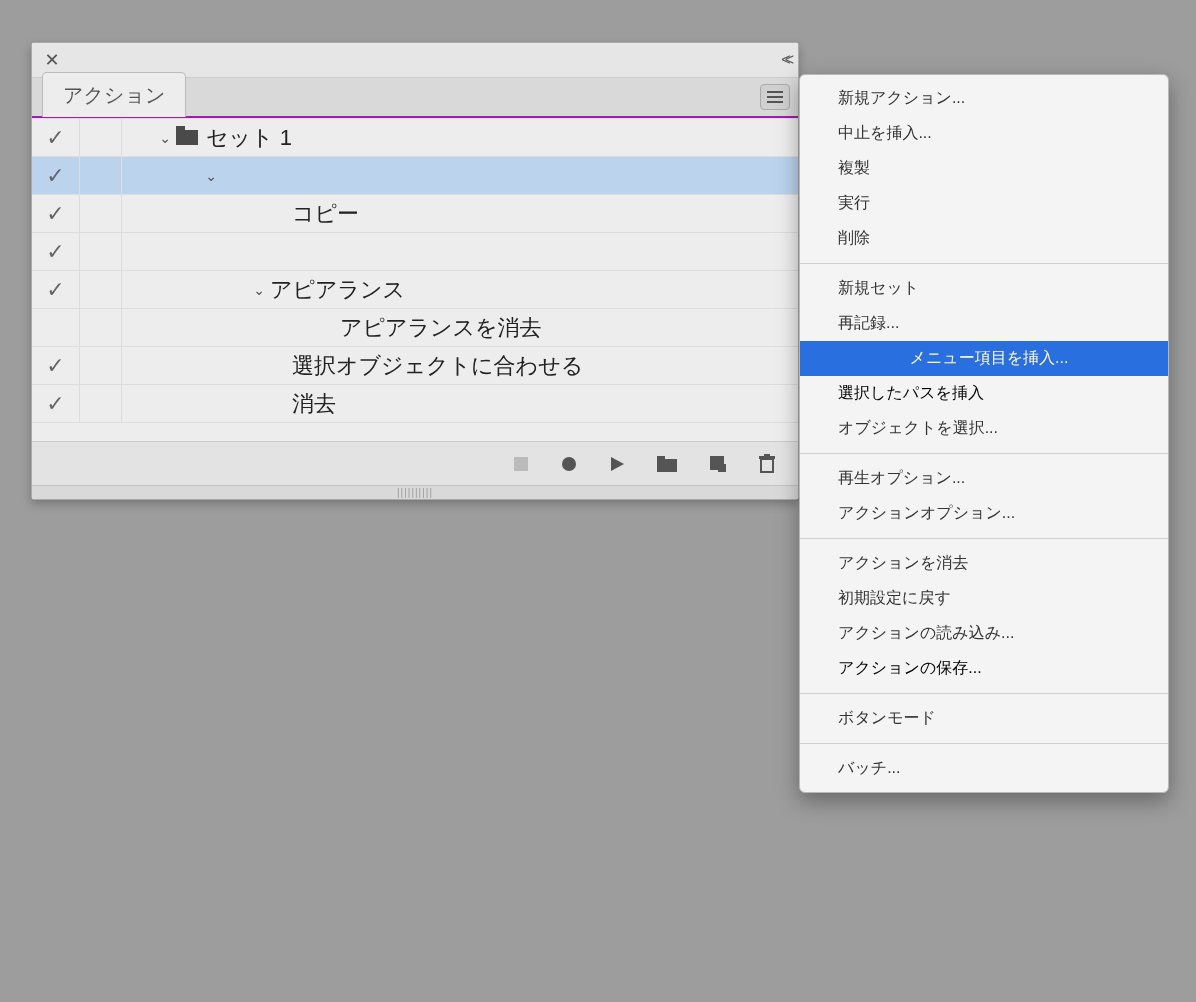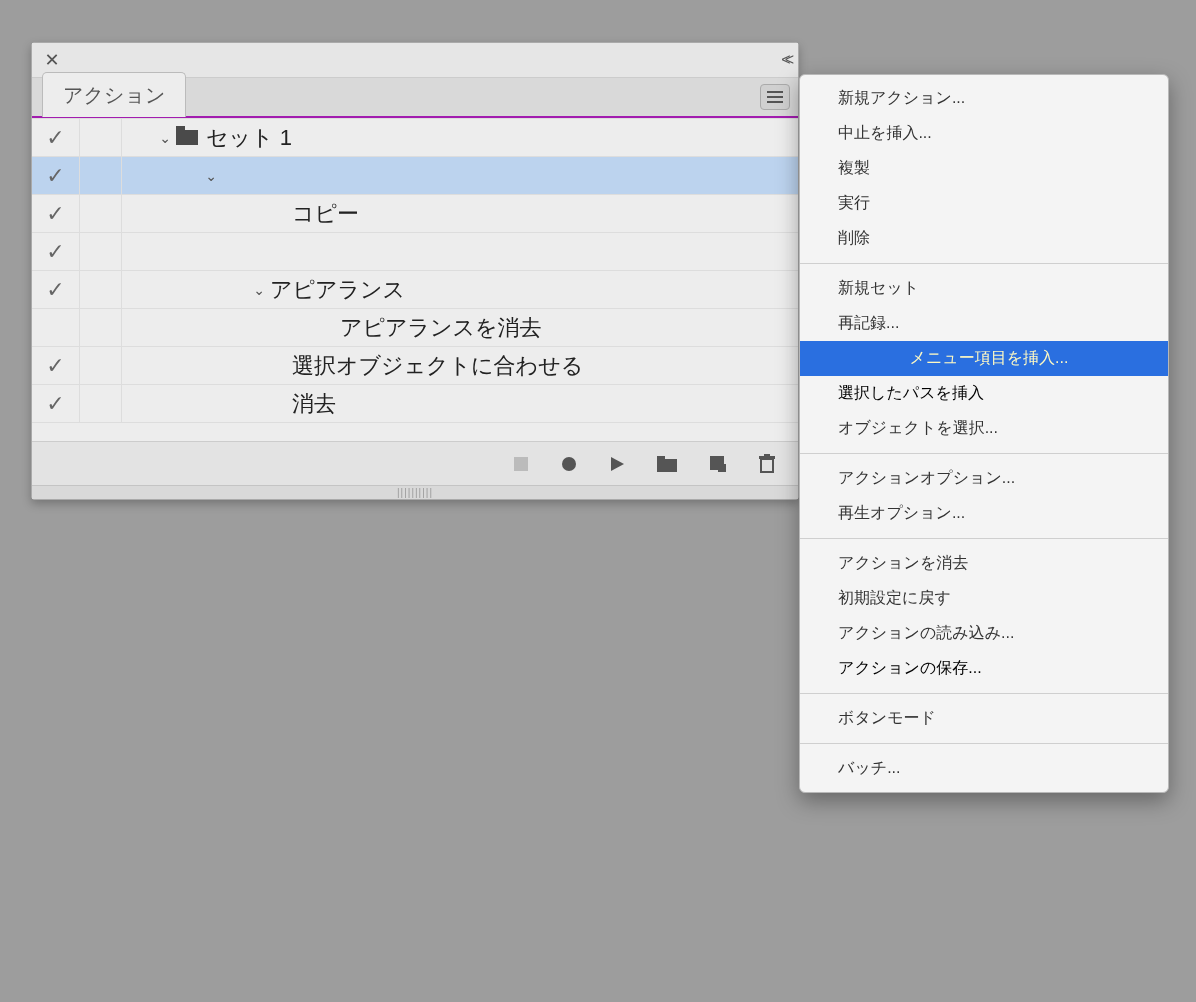--- a/index.html
+++ b/index.html
@@ -363,22 +363,22 @@
   <div class="menu-item"><span>複製</span></div>
   <div class="menu-item"><span>実行</span></div>
   <div class="menu-item"><span>削除</span></div>
   <div class="menu-sep"></div>
   <div class="menu-item"><span>新規セット</span></div>
   <div class="menu-item"><span>再記録...</span></div>
   <div class="menu-item highlight"><span>メニュー項目を挿入...</span></div>
   <div class="menu-item disabled"><span>選択したパスを挿入</span></div>
   <div class="menu-item"><span>オブジェクトを選択...</span></div>
   <div class="menu-sep"></div>
+  <div class="menu-item"><span>再生オプション...</span></div>
   <div class="menu-item"><span>アクションオプション...</span></div>
-  <div class="menu-item"><span>再生オプション...</span></div>
   <div class="menu-sep"></div>
   <div class="menu-item"><span>アクションを消去</span></div>
   <div class="menu-item"><span>初期設定に戻す</span></div>
   <div class="menu-item"><span>アクションの読み込み...</span></div>
   <div class="menu-item disabled"><span>アクションの保存...</span></div>
   <div class="menu-sep"></div>
   <div class="menu-item"><span>ボタンモード</span></div>
   <div class="menu-sep"></div>
   <div class="menu-item"><span>バッチ...</span></div>
 </div>

